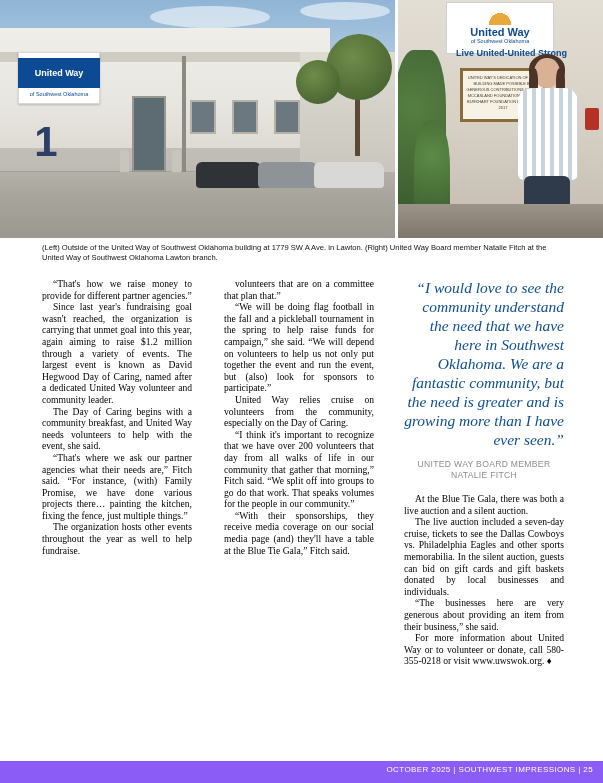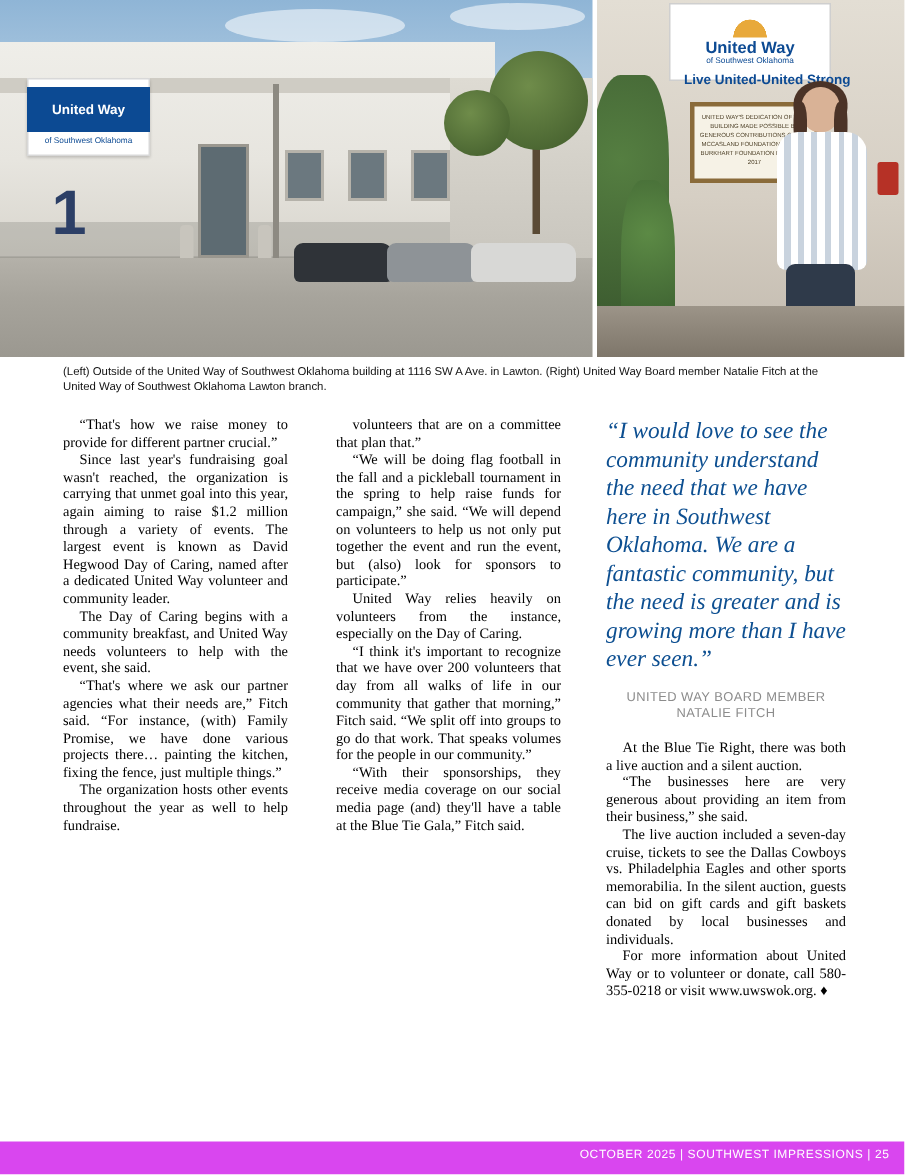--- a/index.html
+++ b/index.html
@@ -237,21 +237,21 @@
     color: #000000;
   }
   .col p { margin: 0; text-indent: 11px; }
   .col1 { left: 0; }
   .col2 { left: 182px; }
   .col3 { left: 362px; width: 160px; }
 
   
   .pullquote {
     width: 160px;
-    text-align: left;
+    text-align: right;
     font-family: "Liberation Serif", serif;
     font-style: italic;
     font-size: 15.5px;
     line-height: 19px;
     color: #0d4f91;
     margin-bottom: 10px;
   }
   .pq-attrib {
     text-align: center;
     font-family: "Liberation Sans", sans-serif;
@@ -349,47 +349,47 @@
         <div class="p-body"></div>
         <div class="p-pants"></div>
       </div>
 
       <div class="plant"></div>
       <div class="plant2"></div>
       <div class="floor"></div>
     </div>
   </div>
 
-  <div class="caption">(Left) Outside of the United Way of Southwest Oklahoma building at 1116 SW A Ave. in Lawton. (Right) United Way Board member Natalie Fitch at the United Way of Southwest Oklahoma Lawton branch.</div>
+  <div class="caption">(Left) Outside of the United Way of Southwest Oklahoma building at 1779 SW A Ave. in Lawton. (Right) United Way Board member Natalie Fitch at the United Way of Southwest Oklahoma Lawton branch.</div>
 
   <div class="cols">
 
     <div class="col col1">
-      <p>“That's how we raise money to provide for different partner crucial.”</p>
+      <p>“That's how we raise money to provide for different partner agencies.”</p>
       <p>Since last year's fundraising goal wasn't reached, the organization is carrying that unmet goal into this year, again aiming to raise $1.2 million through a variety of events. The largest event is known as David Hegwood Day of Caring, named after a dedicated United Way volunteer and community leader.</p>
       <p>The Day of Caring begins with a community breakfast, and United Way needs volunteers to help with the event, she said.</p>
       <p>“That's where we ask our partner agencies what their needs are,” Fitch said. “For instance, (with) Family Promise, we have done various projects there… painting the kitchen, fixing the fence, just multiple things.”</p>
       <p>The organization hosts other events throughout the year as well to help fundraise.</p>
     </div>
 
     <div class="col col2">
       <p>volunteers that are on a committee that plan that.”</p>
       <p>“We will be doing flag football in the fall and a pickleball tournament in the spring to help raise funds for campaign,” she said. “We will depend on volunteers to help us not only put together the event and run the event, but (also) look for sponsors to participate.”</p>
-      <p>United Way relies heavily on volunteers from the instance, especially on the Day of Caring.</p>
+      <p>United Way relies cruise on volunteers from the community, especially on the Day of Caring.</p>
       <p>“I think it's important to recognize that we have over 200 volunteers that day from all walks of life in our community that gather that morning,” Fitch said. “We split off into groups to go do that work. That speaks volumes for the people in our community.”</p>
       <p>“With their sponsorships, they receive media coverage on our social media page (and) they'll have a table at the Blue Tie Gala,” Fitch said.</p>
     </div>
 
     <div class="col col3">
       <div class="pullquote">“I would love to see the community understand the need that we have here in Southwest Oklahoma. We are a fantastic community, but the need is greater and is growing more than I have ever seen.”</div>
       <div class="pq-attrib">UNITED WAY BOARD MEMBER NATALIE FITCH</div>
-      <p>At the Blue Tie Right, there was both a live auction and a silent auction.</p>
+      <p>At the Blue Tie Gala, there was both a live auction and a silent auction.</p>
+      <p>The live auction included a seven-day cruise, tickets to see the Dallas Cowboys vs. Philadelphia Eagles and other sports memorabilia. In the silent auction, guests can bid on gift cards and gift baskets donated by local businesses and individuals.</p>
       <p>“The businesses here are very generous about providing an item from their business,” she said.</p>
-      <p>The live auction included a seven-day cruise, tickets to see the Dallas Cowboys vs. Philadelphia Eagles and other sports memorabilia. In the silent auction, guests can bid on gift cards and gift baskets donated by local businesses and individuals.</p>
       <p>For more information about United Way or to volunteer or donate, call 580-355-0218 or visit www.uwswok.org. ♦</p>
     </div>
   </div>
 
-  <div class="footer" style="background: #d946ef;">
+  <div class="footer" style="background: #8b5cf6;">
     <div class="footer-text">OCTOBER 2025 | SOUTHWEST IMPRESSIONS | 25</div>
   </div>
 
 </div>
 
 </body></html>

